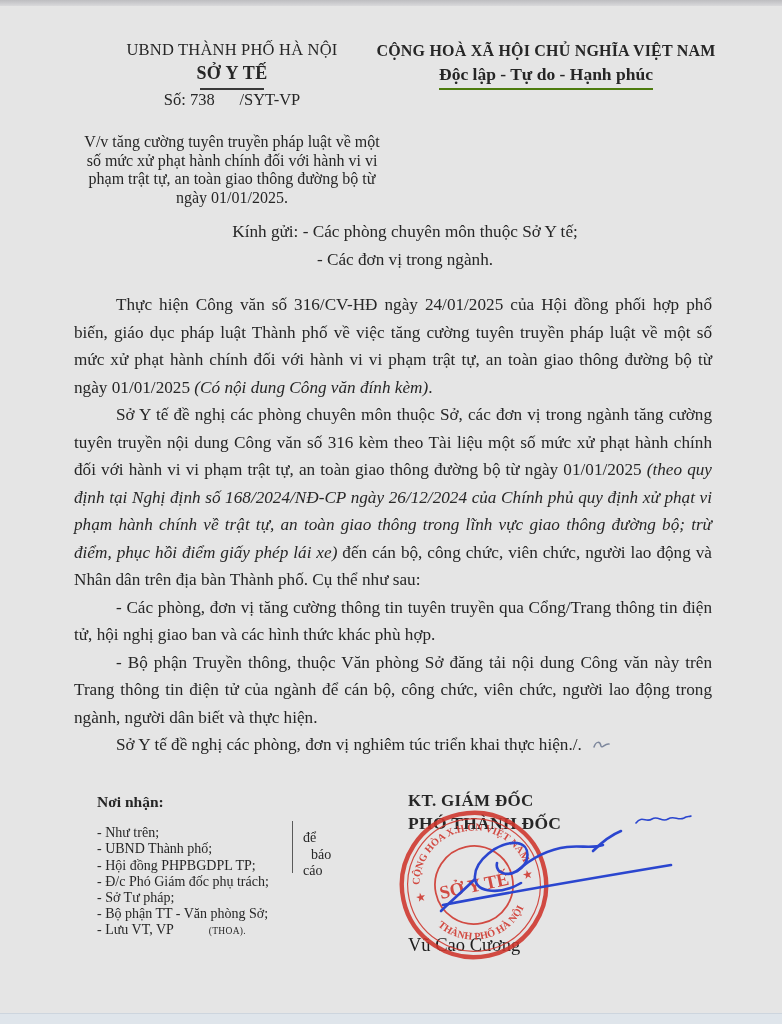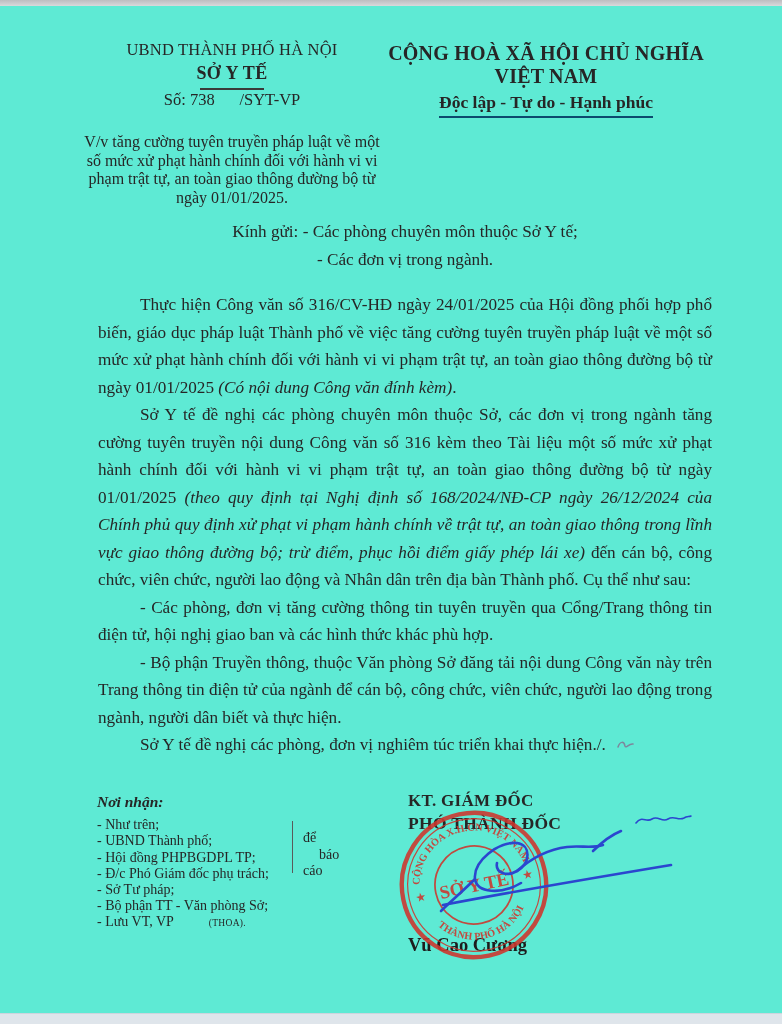--- a/index.html
+++ b/index.html
@@ -1,58 +1,58 @@
 <!DOCTYPE html>
 <html><head>
 <meta charset="utf-8">
 <style>
   html,body{margin:0;padding:0;background:#ffffff;}
-  .photo{position:relative;width:782px;height:1024px;margin:0 auto;background:#5eead4;
+  .photo{position:relative;width:782px;height:1024px;margin:0 auto;background:#e5e5e5;
          overflow:hidden;color:#262626;font-family:"Liberation Serif","DejaVu Serif",serif;}
   .strip-top{position:absolute;top:0;left:0;right:0;height:6px;
              background:linear-gradient(#bdbdc0,#d9d9db);}
   .strip-bottom{position:absolute;bottom:0;left:0;right:0;height:10px;background:#dfe5eb;
                 border-top:1px solid #cdd5de;}
 
   
   .hdr-left{position:absolute;top:40px;left:70px;width:324px;text-align:center;}
   .org{font-size:16.5px;letter-spacing:.2px;}
   .dept{font-size:18px;font-weight:bold;margin-top:3px;letter-spacing:.4px;}
   .rule{width:64px;height:2px;background:#3a3a3a;margin:4px auto 0;}
   .doc-no{font-size:16.5px;white-space:pre;}
   .subject{font-size:16px;line-height:18.5px;margin-top:23px;}
   .hdr-right{position:absolute;top:42px;left:374px;width:344px;text-align:center;}
-  .motto1{font-size:20px;font-weight:bold;letter-spacing:.2px;}
+  .motto1{font-size:16px;font-weight:bold;letter-spacing:.2px;}
   .motto2{font-size:17.5px;font-weight:bold;margin-top:4px;}
-  .motto2 span{display:inline-block;border-bottom:2px solid #0c4a6e;padding-bottom:3px;}
+  .motto2 span{display:inline-block;border-bottom:2px solid #4d7c0f;padding-bottom:3px;}
   .dateline{font-style:italic;font-size:16.5px;margin-top:12px;white-space:pre;}
 
   
   .kinhgui{position:absolute;top:218px;left:28px;width:754px;text-align:center;
            font-size:17.2px;line-height:28px;}
 
   
   .bodytext{position:absolute;top:291px;left:0;width:782px;box-sizing:border-box;
-            padding:0 70px 0 98px;text-align:justify;font-size:17.2px;line-height:27.5px;}
+            padding:0 70px 0 74px;text-align:justify;font-size:17.2px;line-height:27.5px;}
   .p{margin:0;text-indent:42px;}
   .p i{font-style:italic;}
   .endmark{display:inline-block;vertical-align:baseline;margin-left:10px;}
 
   
   .footer{position:absolute;top:785px;left:0;width:782px;height:239px;}
   .noinhan{position:absolute;left:97px;top:9px;font-size:14px;line-height:16.2px;}
-  .nn-label{font-weight:bold;font-style:italic;font-size:15.5px;margin-bottom:7px;}
+  .nn-label{font-weight:bold;font-size:15.5px;margin-bottom:15px;}
   .luu-note{font-size:9.5px;letter-spacing:.3px;padding-left:32px;}
   .bracket{position:absolute;left:292px;top:36px;height:52px;width:0;border-left:1.4px solid #5a5a5a;}
   .bracket-words{position:absolute;left:303px;top:45px;font-size:14px;line-height:16.5px;}
-  .bracket-words div:nth-child(2){margin-left:16px;}
+  .bracket-words div:nth-child(2){margin-left:8px;}
   .signblock{position:absolute;left:408px;top:6px;width:300px;text-align:left;}
   .t1{font-size:17px;font-weight:bold;letter-spacing:.3px;}
   .t2{font-size:17.5px;font-weight:bold;margin-top:2px;letter-spacing:.3px;}
-  .name{margin-top:101px;font-size:18.5px;font-weight:bold;color:#1d1d1d;}
+  .name{margin-top:101px;font-size:18.5px;font-weight:normal;color:#1d1d1d;}
   .sealsvg{position:absolute;left:396px;top:22px;width:156px;height:156px;opacity:.88;}
   .sigsvg{position:absolute;left:425px;top:36px;width:265px;height:105px;}
   .floursvg{position:absolute;left:634px;top:26px;width:58px;height:16px;}
 </style>
 </head>
 <body>
 
 <div class="photo">
   <div class="strip-top"></div>
 

